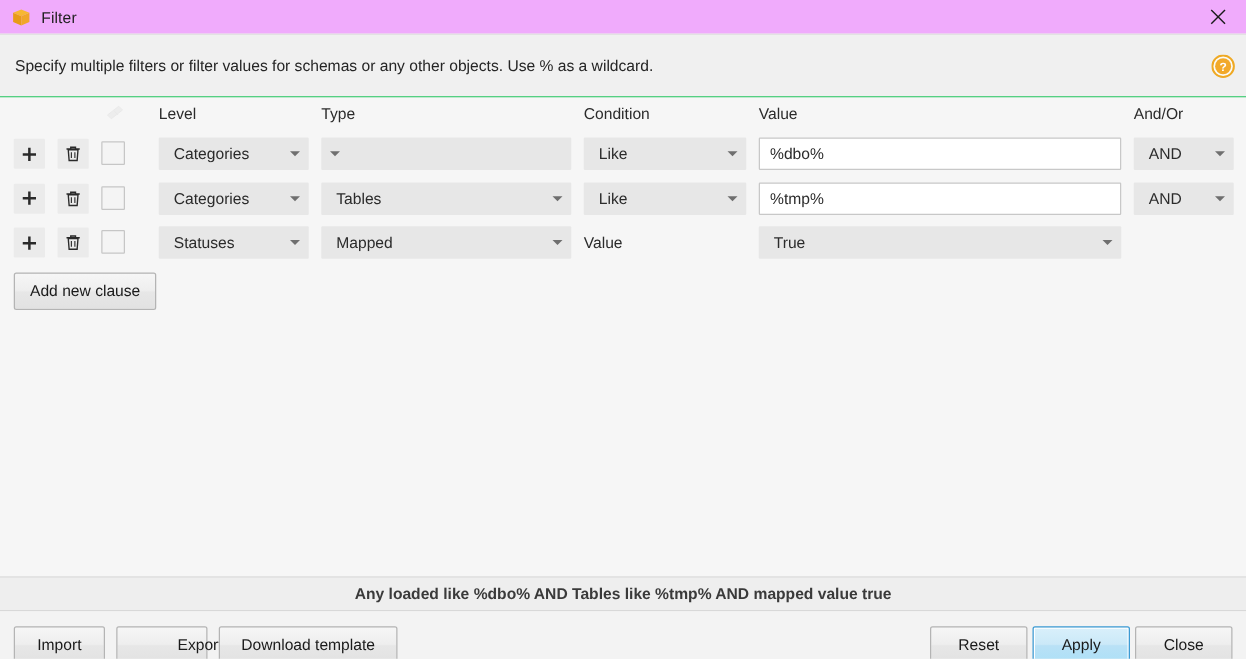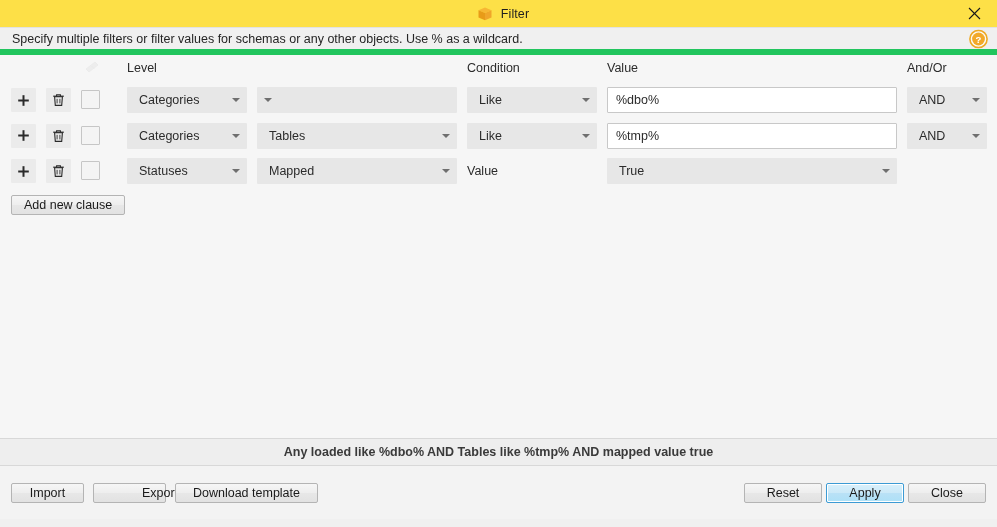--- a/index.html
+++ b/index.html
@@ -13,26 +13,25 @@
     background: #f0f0f0;
     font-family: "Liberation Sans", sans-serif;
     font-size: 12.5px;
     color: #1a1a1a;
     -webkit-font-smoothing: antialiased;
   }
 
   
   .titlebar {
     height: 27px;
-    background: #fde047;
+    background: #f0abfc;
     display: flex;
     align-items: center;
     position: relative;
     border-bottom: none;
-    justify-content: center;
   }
   .title-icon {
     width: 16px;
     height: 16px;
     margin-left: 9px;
     margin-right: 8px;
     position: relative;
     flex: 0 0 auto;
   }
   .title-icon svg { display: block; }
@@ -49,24 +48,24 @@
     height: 27px;
     display: flex;
     align-items: center;
     justify-content: center;
     cursor: default;
   }
   .titlebar-close svg { display: block; }
 
   
   .banner {
-    height: 28px;
+    height: 51px;
     background: #f0f0f0;
     border-top: 1px solid #e2e2e2;
-    border-bottom: 6px solid #22c55e;
+    border-bottom: 1px solid #22c55e;
     display: flex;
     align-items: center;
     position: relative;
     padding: 0 12px;
     box-sizing: border-box;
   }
   .banner-text {
     font-size: 12.5px;
     color: #252525;
   }
@@ -229,21 +228,21 @@
     left: 11px;
     top: 140px;
   }
   .btn {
     font-family: "Liberation Sans", sans-serif;
     font-size: 12.5px;
     color: #1a1a1a;
     background: linear-gradient(to bottom, #f6f6f6 0%, #eeeeee 48%, #e7e7e7 52%, #e2e2e2 100%);
     border: 1px solid #b4b4b4;
     border-radius: 2px;
-    height: 20px;
+    height: 30px;
     padding: 0 12px;
     cursor: default;
     white-space: nowrap;
   }
 
   
   .summary {
     height: 26px;
     background: #eeeeee;
     border-top: 1px solid #d8d8d8;
@@ -327,20 +326,21 @@
   <div class="grid">
 
     <div class="col-headers">
       <span class="erase-icon">
         <svg width="17" height="14" viewBox="0 0 17 14">
           <polygon points="4,11 1,8 10,1 13,4" fill="#b8b8b8" stroke="#9e9e9e" stroke-width="0.8"></polygon>
           <line x1="6.5" y1="5" x2="9.5" y2="8" stroke="#9e9e9e" stroke-width="0.8"></line>
         </svg>
       </span>
       <span class="col-header c-level">Level</span>
+      <span class="col-header c-type">Type</span>
       <span class="col-header c-cond">Condition</span>
       <span class="col-header c-value">Value</span>
       <span class="col-header c-andor">And/Or</span>
     </div>
 
     <div class="row">
       <button class="iconbtn c-plus">
         <span>
           <svg width="13" height="13" viewBox="0 0 13 13">
             <line x1="6.5" y1="1.2" x2="6.5" y2="11.8" stroke="#2a2a2a" stroke-width="2"></line>

